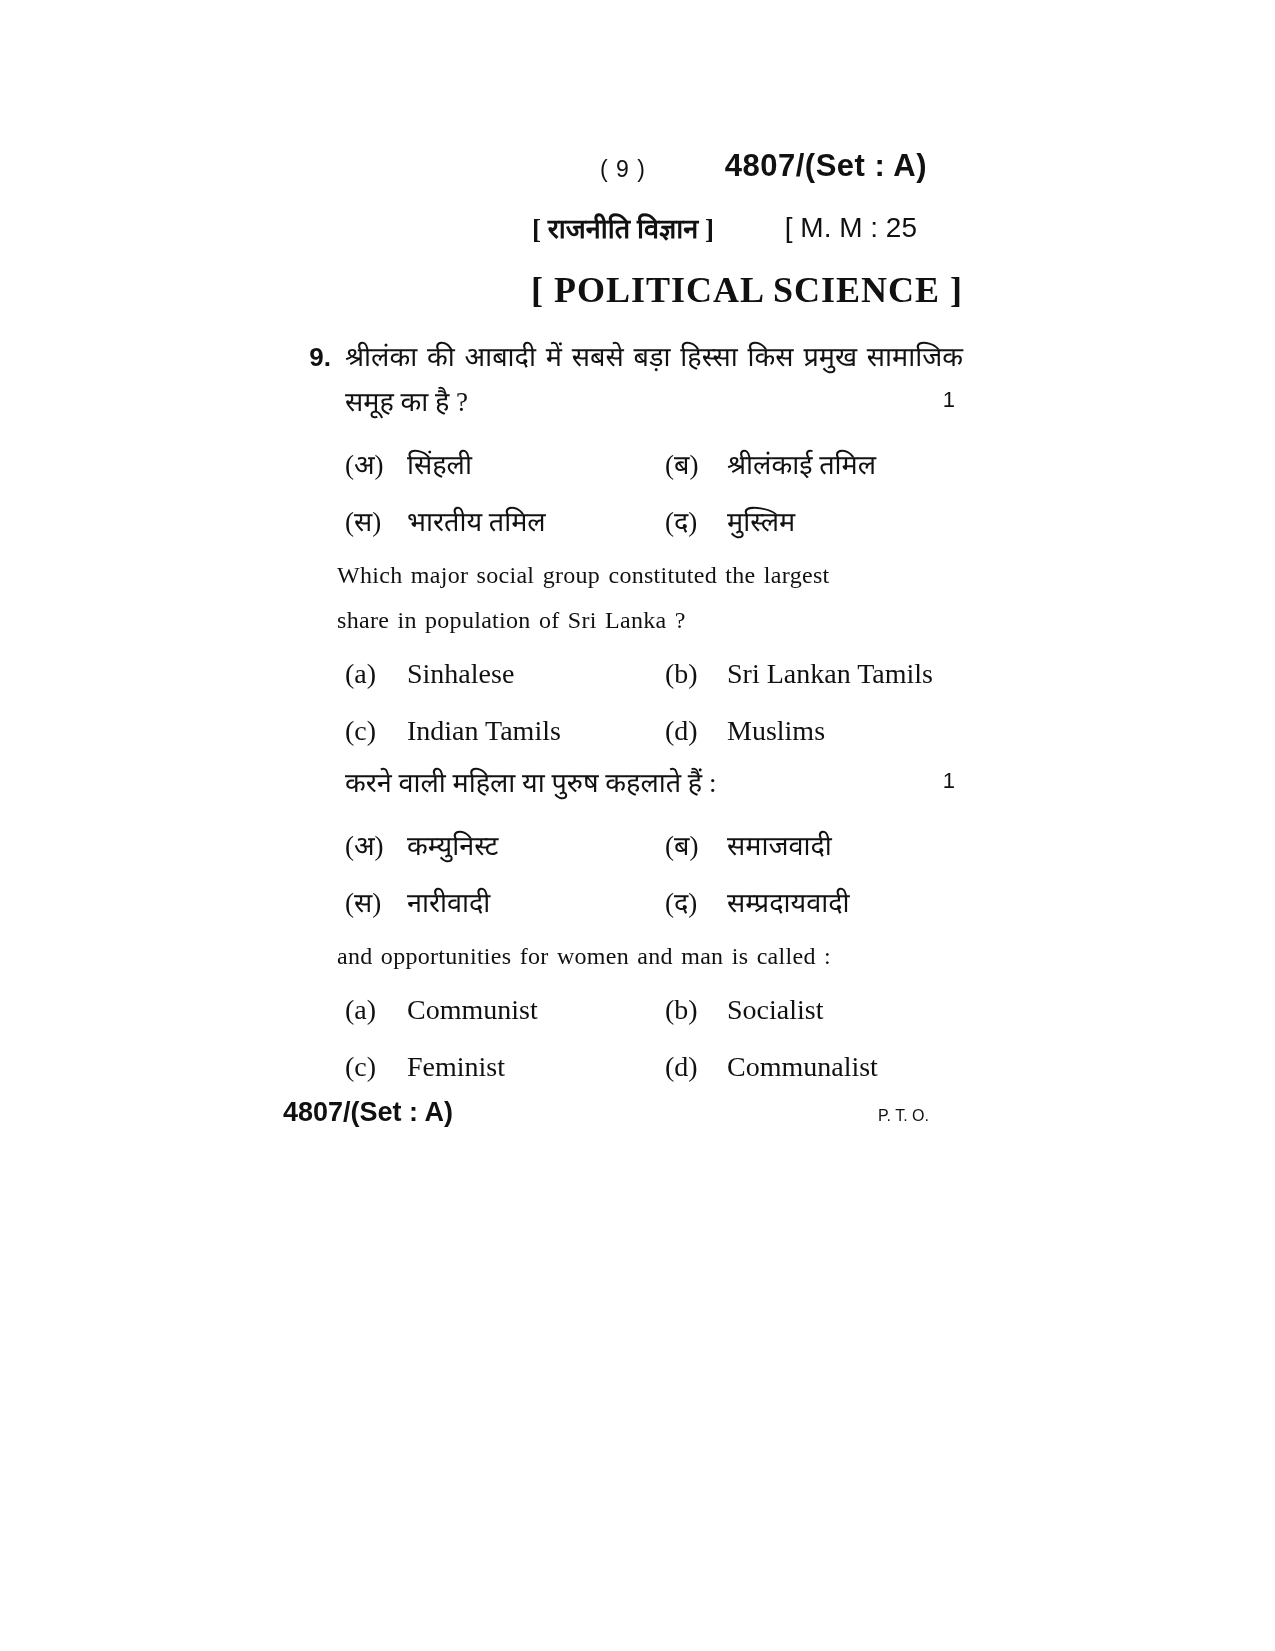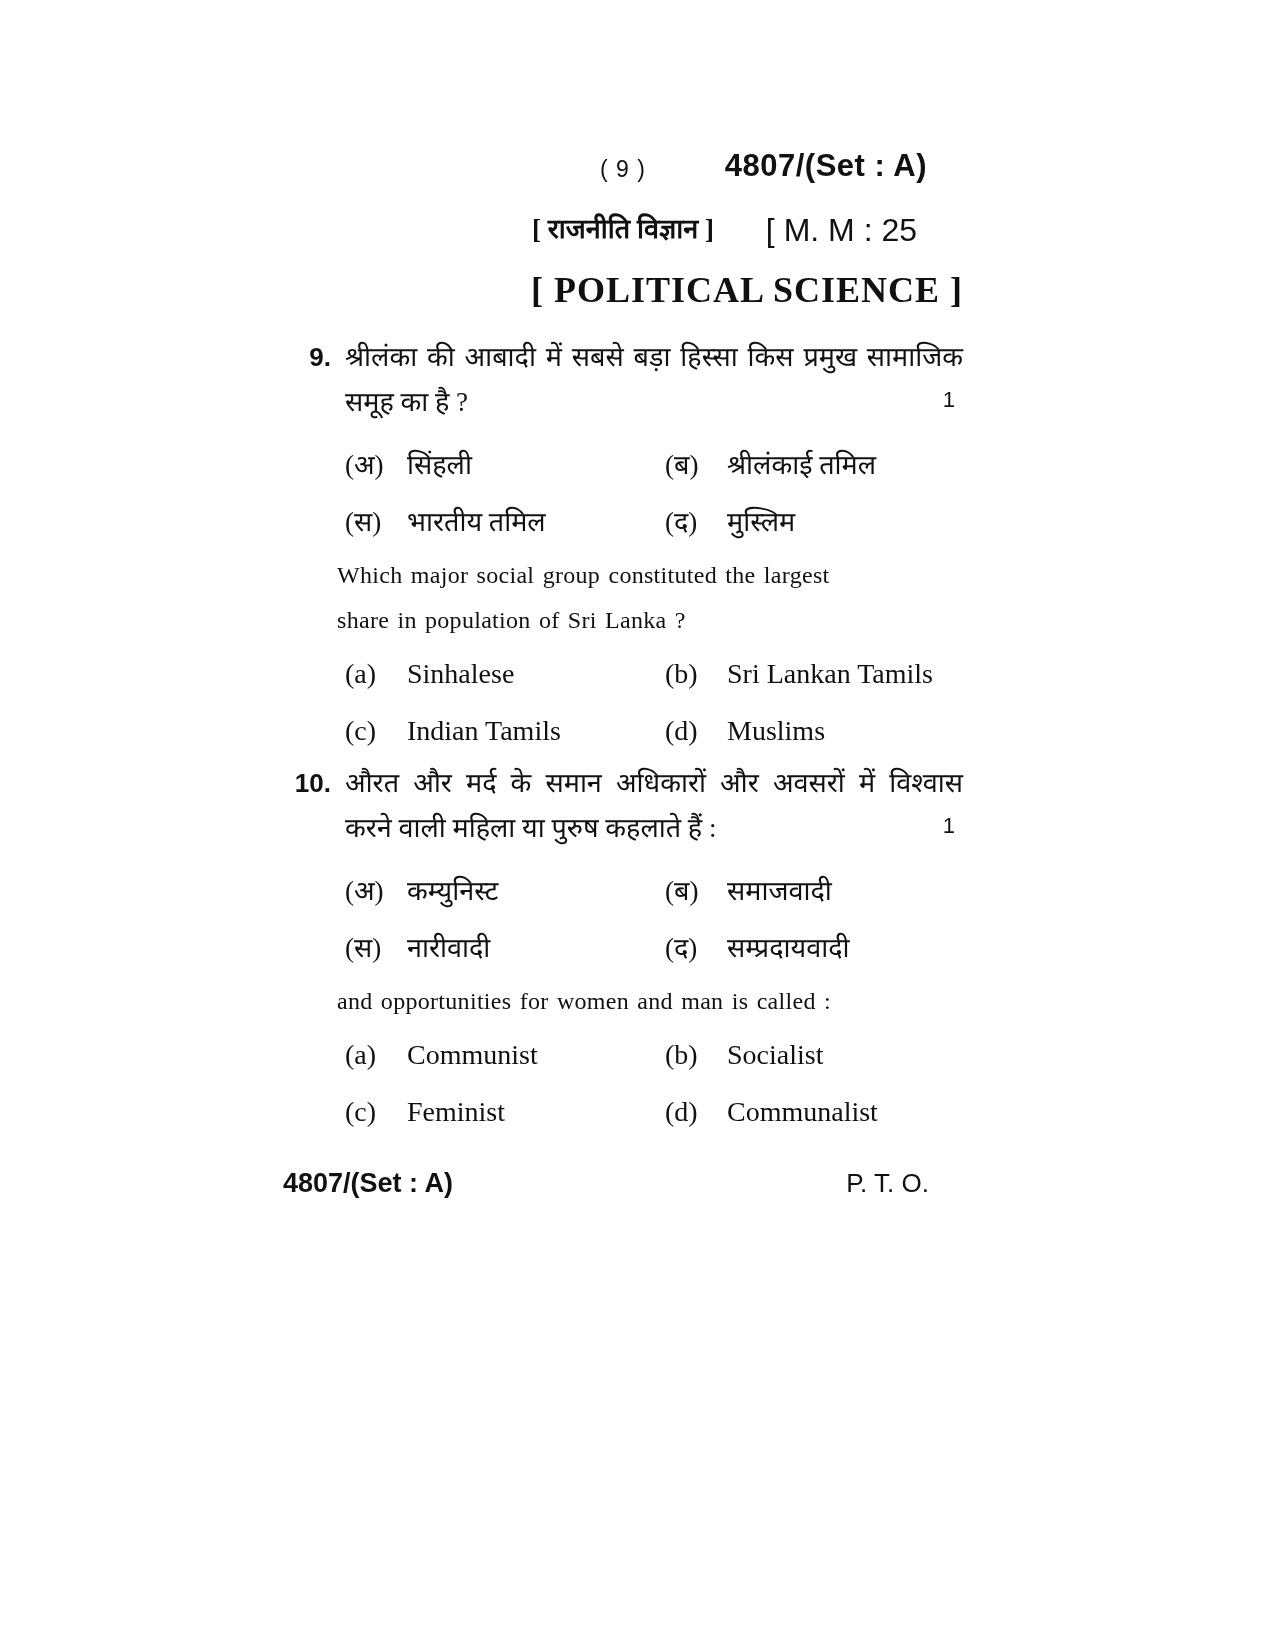--- a/index.html
+++ b/index.html
@@ -54,21 +54,21 @@
   .subject-hindi {
     text-align: center;
     font-weight: 700;
     font-size: 27px;
   }
   .max-marks {
     position: absolute;
     right: 46px;
     top: 3px;
     font-family: "Liberation Sans", sans-serif;
-    font-size: 32px;
+    font-size: 28px;
   }
   .section-title {
     margin-top: 24px;
     text-align: right;
     font-weight: 700;
     font-size: 36px;
     letter-spacing: 1px;
     height: 42px;
   }
 
@@ -145,23 +145,22 @@
     align-items: baseline;
     margin-top: 8px;
   }
   .footer-code {
     font-family: "Liberation Sans", sans-serif;
     font-weight: 700;
     font-size: 27px;
   }
   .footer-pto {
     font-family: "Liberation Sans", sans-serif;
-    font-size: 26px;
+    font-size: 16px;
     padding-right: 34px;
-    margin-top: 26px;
   }
 </style>
 </head>
 <body>
 
 <div class="page">
   <div class="content">
 
     <div class="header-row">
       <div class="page-number">( 9 )</div>
@@ -223,24 +222,20 @@
           <span class="opt-text">Indian Tamils</span>
         </div>
         <div class="option">
           <span class="opt-label">(d)</span>
           <span class="opt-text">Muslims</span>
         </div>
       </div>
     </div>
 
     <div class="question second">
-      <div class="q-head">
-        <div class="q-num">10.</div>
-        <div class="q-l1">औरत और मर्द के समान अधिकारों और अवसरों में विश्वास</div>
-      </div>
       <div class="q-line2-row">
         <div class="q-l2">करने वाली महिला या पुरुष कहलाते हैं :</div>
         <div class="q-marks">1</div>
       </div>
 
       <div class="options hi">
         <div class="option">
           <span class="opt-label">(अ)</span>
           <span class="opt-text">कम्युनिस्ट</span>
         </div>

